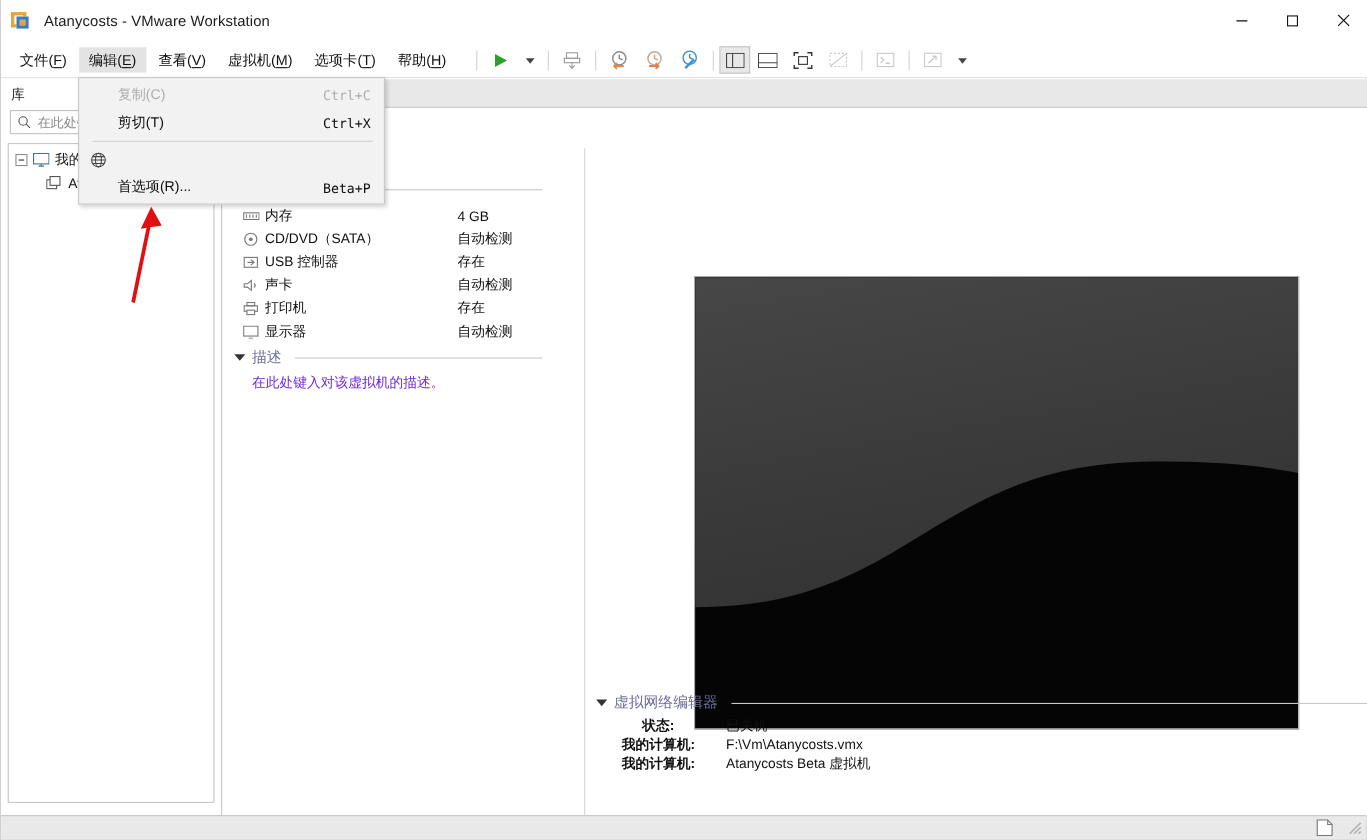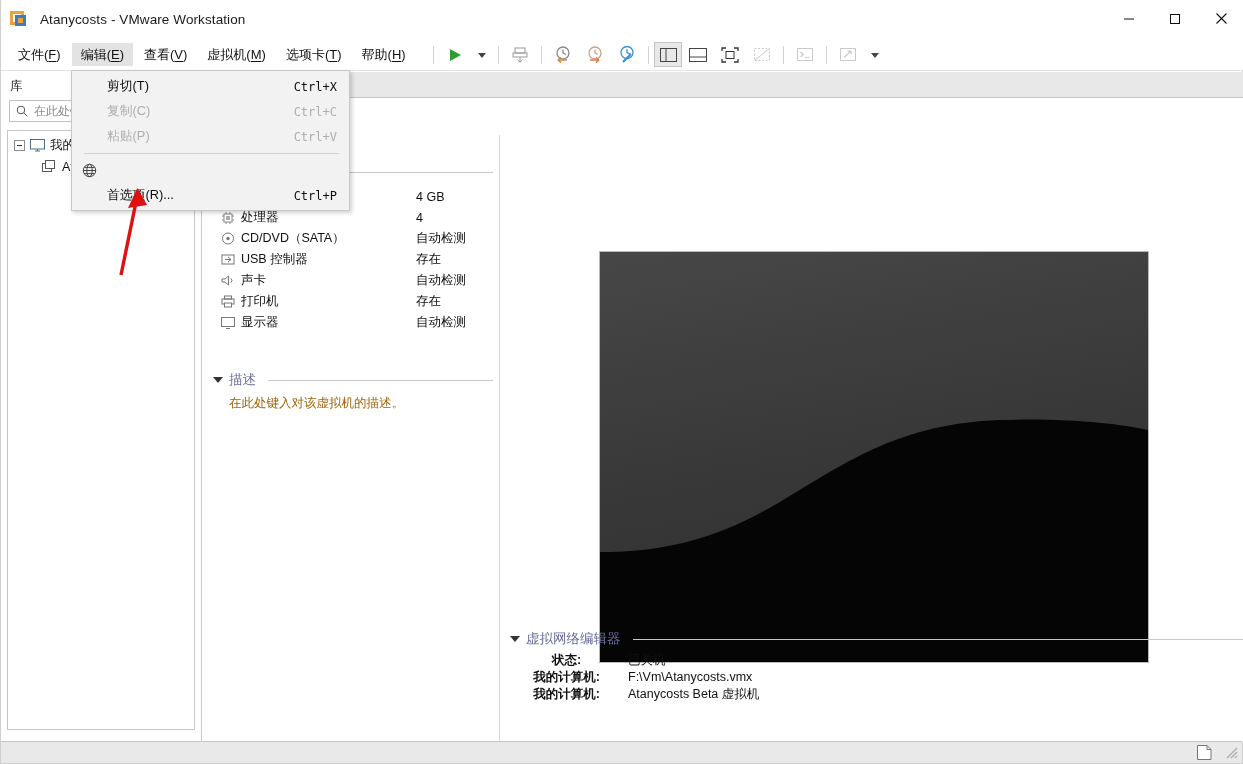--- a/index.html
+++ b/index.html
@@ -132,21 +132,21 @@
     font-size: 12px; color: #101010; font-weight: bold;
     margin-left: 0px;
   }
   #tab0 .x { color: #666; font-size: 13px; }
 
   #vm-title {
     font-size: 23px; color: #1464c8; padding: 10px 0 0 18px;
     font-weight: normal;
   }
 
-  #panes { display: flex; height: 610px; }
+  #panes { display: flex; height: 610px; gap: 32px; }
   #leftpane { width: 296px; position: relative; padding-top: 28px; }
   #rightpane { flex: 1; border-left: 1px solid #d5d5d5; position: relative; }
 
   .section-head {
     display: flex; align-items: center; gap: 6px;
     padding-left: 10px; padding-right: 6px;
   }
   .tri {
     width: 0; height: 0; border-left: 5px solid transparent;
     border-right: 5px solid transparent; border-top: 6px solid #333;
@@ -154,21 +154,21 @@
   }
   .sec-title { font-size: 13.5px; color: #6c6c9c; white-space: nowrap; }
   .sec-line { flex: 1; height: 1px; background: #c8c8c8; margin-left: 6px; }
 
   .dev-list { margin-top: 5px; padding-left: 18px; }
   .dev-row { display: flex; align-items: center; height: 21px; font-size: 12.5px; color: #101010; }
   .dev-ico { width: 20px; display: flex; align-items: center; flex: none; }
   .dev-name { width: 175px; white-space: nowrap; }
   .dev-val { white-space: nowrap; }
 
-  .desc-text { font-size: 12.5px; color: #a16207; padding: 6px 0 0 26px; }
+  .desc-text { font-size: 12.5px; color: #6d28d9; padding: 6px 0 0 26px; }
 
   
   #thumb-wrap { position: absolute; left: 99px; top: 116px; }
   #thumb {
     width: 550px; height: 412px;
     border: 1px solid #b9b9b9;
     position: relative; overflow: hidden;
     background: #000;
   }
   #thumb .topfill {
@@ -402,31 +402,20 @@
                   <line x1="3" y1="4" x2="3" y2="7" stroke="#777"></line>
                   <line x1="6" y1="4" x2="6" y2="7" stroke="#777"></line>
                   <line x1="9" y1="4" x2="9" y2="7" stroke="#777"></line>
                   <line x1="12" y1="4" x2="12" y2="7" stroke="#777"></line>
                 </svg>
               </span>
             <span class="dev-name">内存</span>
             <span class="dev-val">4 GB</span>
           </div>
 
-          <div class="dev-row">
-            <span class="dev-ico">
-                <svg width="15" height="13">
-                  <rect x="3" y="3" width="8" height="8" fill="none" stroke="#888"></rect>
-                  <rect x="5" y="5" width="4" height="4" fill="#aaa"></rect>
-                  <path d="M5 3V1M9 3V1M5 11v2M9 11v2M3 5H1M3 9H1M11 5h2M11 9h2" stroke="#888"></path>
-                </svg>
-              </span>
-            <span class="dev-name">处理器</span>
-            <span class="dev-val">4</span>
-          </div>
 
 
           <div class="dev-row">
             <span class="dev-ico">
                 <svg width="15" height="13">
                   <circle cx="7" cy="6.5" r="5.5" fill="none" stroke="#777"></circle>
                   <circle cx="7" cy="6.5" r="1.7" fill="#777"></circle>
                 </svg>
               </span>
             <span class="dev-name">CD/DVD（SATA）</span>
@@ -472,21 +461,21 @@
                 <svg width="15" height="12">
                   <rect x="0.5" y="0.5" width="13" height="9" fill="none" stroke="#777"></rect>
                   <line x1="5" y1="11.5" x2="9" y2="11.5" stroke="#777"></line>
                 </svg>
               </span>
             <span class="dev-name">显示器</span>
             <span class="dev-val">自动检测</span>
           </div>
         </div>
 
-        <div class="section-head" style="margin-top:38px">
+        <div class="section-head" style="margin-top:4px">
           <span class="tri"></span>
           <span class="sec-title">描述</span>
           <span class="sec-line"></span>
         </div>
         <div class="desc-text">在此处键入对该虚拟机的描述。</div>
       </div>
 
       <div id="rightpane">
         <div id="thumb-wrap">
           <div id="thumb">
@@ -534,52 +523,47 @@
           <g stroke="#b0b0b0" stroke-width="1.4">
             <line x1="12" y1="2" x2="2" y2="12"></line>
             <line x1="12" y1="6" x2="6" y2="12"></line>
             <line x1="12" y1="10" x2="10" y2="12"></line>
           </g>
         </svg>
     </span>
   </div>
 
   <div id="dropdown">
+    <div class="dd-item disabled">
+      <span class="dd-ico"></span>
+      <span class="dd-lbl">复制(C)</span>
+      <span class="dd-acc">Ctrl+C</span>
+    </div>
     <div class="dd-item">
       <span class="dd-ico"></span>
       <span class="dd-lbl">剪切(T)</span>
       <span class="dd-acc">Ctrl+X</span>
-    </div>
-    <div class="dd-item disabled">
-      <span class="dd-ico"></span>
-      <span class="dd-lbl">复制(C)</span>
-      <span class="dd-acc">Ctrl+C</span>
-    </div>
-    <div class="dd-item disabled">
-      <span class="dd-ico"></span>
-      <span class="dd-lbl">粘贴(P)</span>
-      <span class="dd-acc">Ctrl+V</span>
     </div>
     <div class="dd-sep"></div>
     <div class="dd-item">
       <span class="dd-ico">
         <svg width="15" height="15">
             <circle cx="7.5" cy="7.5" r="6.2" fill="none" stroke="#444"></circle>
             <ellipse cx="7.5" cy="7.5" rx="2.7" ry="6.2" fill="none" stroke="#444"></ellipse>
             <line x1="1.3" y1="7.5" x2="13.7" y2="7.5" stroke="#444"></line>
             <line x1="2.4" y1="4.4" x2="12.6" y2="4.4" stroke="#444"></line>
             <line x1="2.4" y1="10.6" x2="12.6" y2="10.6" stroke="#444"></line>
           </svg>
       </span>
       <span class="dd-acc"></span>
     </div>
     <div class="dd-item">
       <span class="dd-ico"></span>
       <span class="dd-lbl">首选项(R)...</span>
-      <span class="dd-acc">Ctrl+P</span>
+      <span class="dd-acc">Beta+P</span>
     </div>
   </div>
 
   <svg id="arrow" width="70" height="110">
     <line x1="25" y1="95" x2="40" y2="22" stroke="#e01010" stroke-width="3.4"></line>
     <polygon points="41.5,8 32,28 51,25" fill="#e01010"></polygon>
   </svg>
 
 </div>
 

